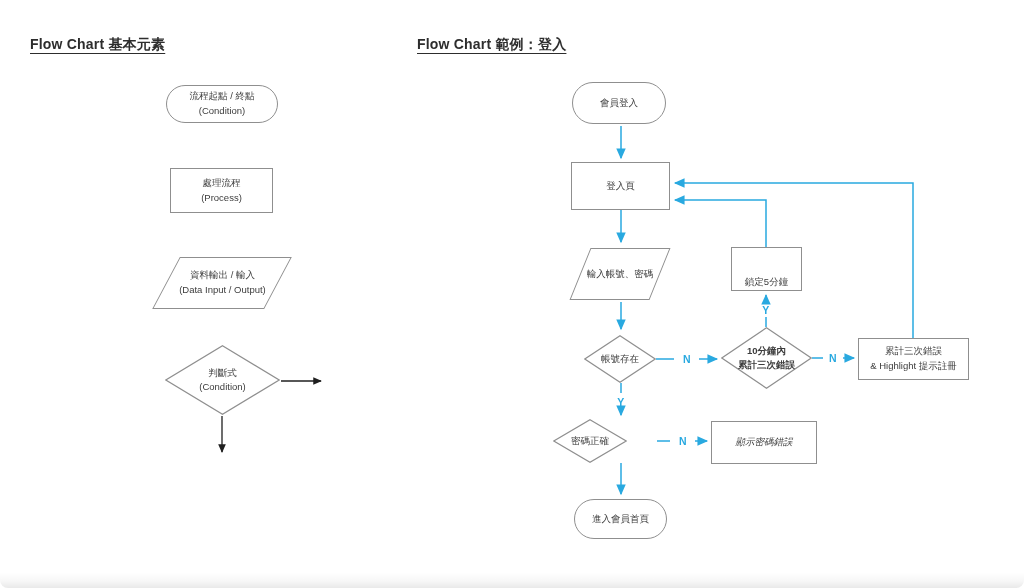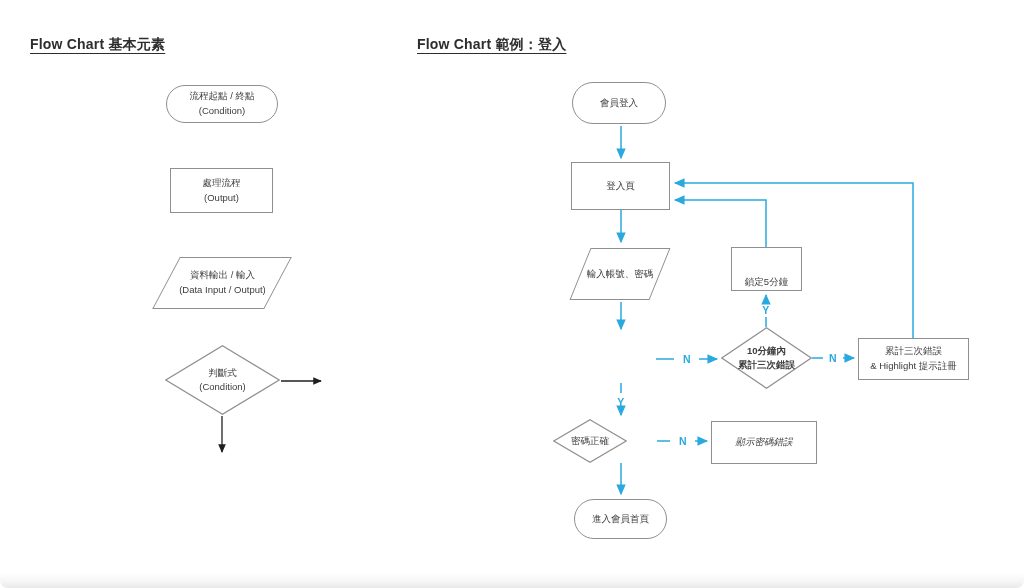--- a/index.html
+++ b/index.html
@@ -88,21 +88,21 @@
 
   <div class="chart-title" style="left:30px;top:36px;">Flow Chart 基本元素</div>
 
   <div class="shape terminator" style="left:166px;top:85px;width:112px;height:38px;">
     <div>流程起點 / 終點</div>
     <div>(Condition)</div>
   </div>
 
   <div class="shape" style="left:170px;top:168px;width:103px;height:45px;">
     <div>處理流程</div>
-    <div>(Output)</div>
+    <div>(Process)</div>
   </div>
 
   <div class="shape parallelogram skew28" style="left:166px;top:257px;width:112px;height:52px;">
     <div class="unskew28" style="display:flex;flex-direction:column;align-items:center;">
       <div>資料輸出 / 輸入</div>
       <div>(Data Input / Output)</div>
     </div>
   </div>
 
   <div class="diamond" style="left:165px;top:345px;width:115px;height:70px;">
@@ -124,20 +124,28 @@
   <div class="shape" style="left:571px;top:162px;width:99px;height:48px;">
     <div>登入頁</div>
   </div>
 
   <div class="shape parallelogram skew22" style="left:580px;top:248px;width:80px;height:52px;">
     <div class="unskew22">
       <div>輸入帳號、密碼</div>
     </div>
   </div>
 
+  <div class="diamond" style="left:584px;top:335px;width:72px;height:48px;">
+    <svg width="72" height="48" viewBox="0 0 72 48">
+      <polygon points="36,0.8 71.2,24 36,47.2 0.8,24" fill="#ffffff" stroke="#8f8f8f" stroke-width="1.2"></polygon>
+    </svg>
+    <div class="dtext">
+      <div>帳號存在</div>
+    </div>
+  </div>
 
   <div class="diamond" style="left:721px;top:327px;width:91px;height:62px;font-weight:bold;">
     <svg width="91" height="62" viewBox="0 0 91 62">
       <polygon points="45.5,0.8 90.2,31 45.5,61.2 0.8,31" fill="#ffffff" stroke="#8f8f8f" stroke-width="1.2"></polygon>
     </svg>
     <div class="dtext">
       <div>10分鐘內</div>
       <div>累計三次錯誤</div>
     </div>
   </div>

